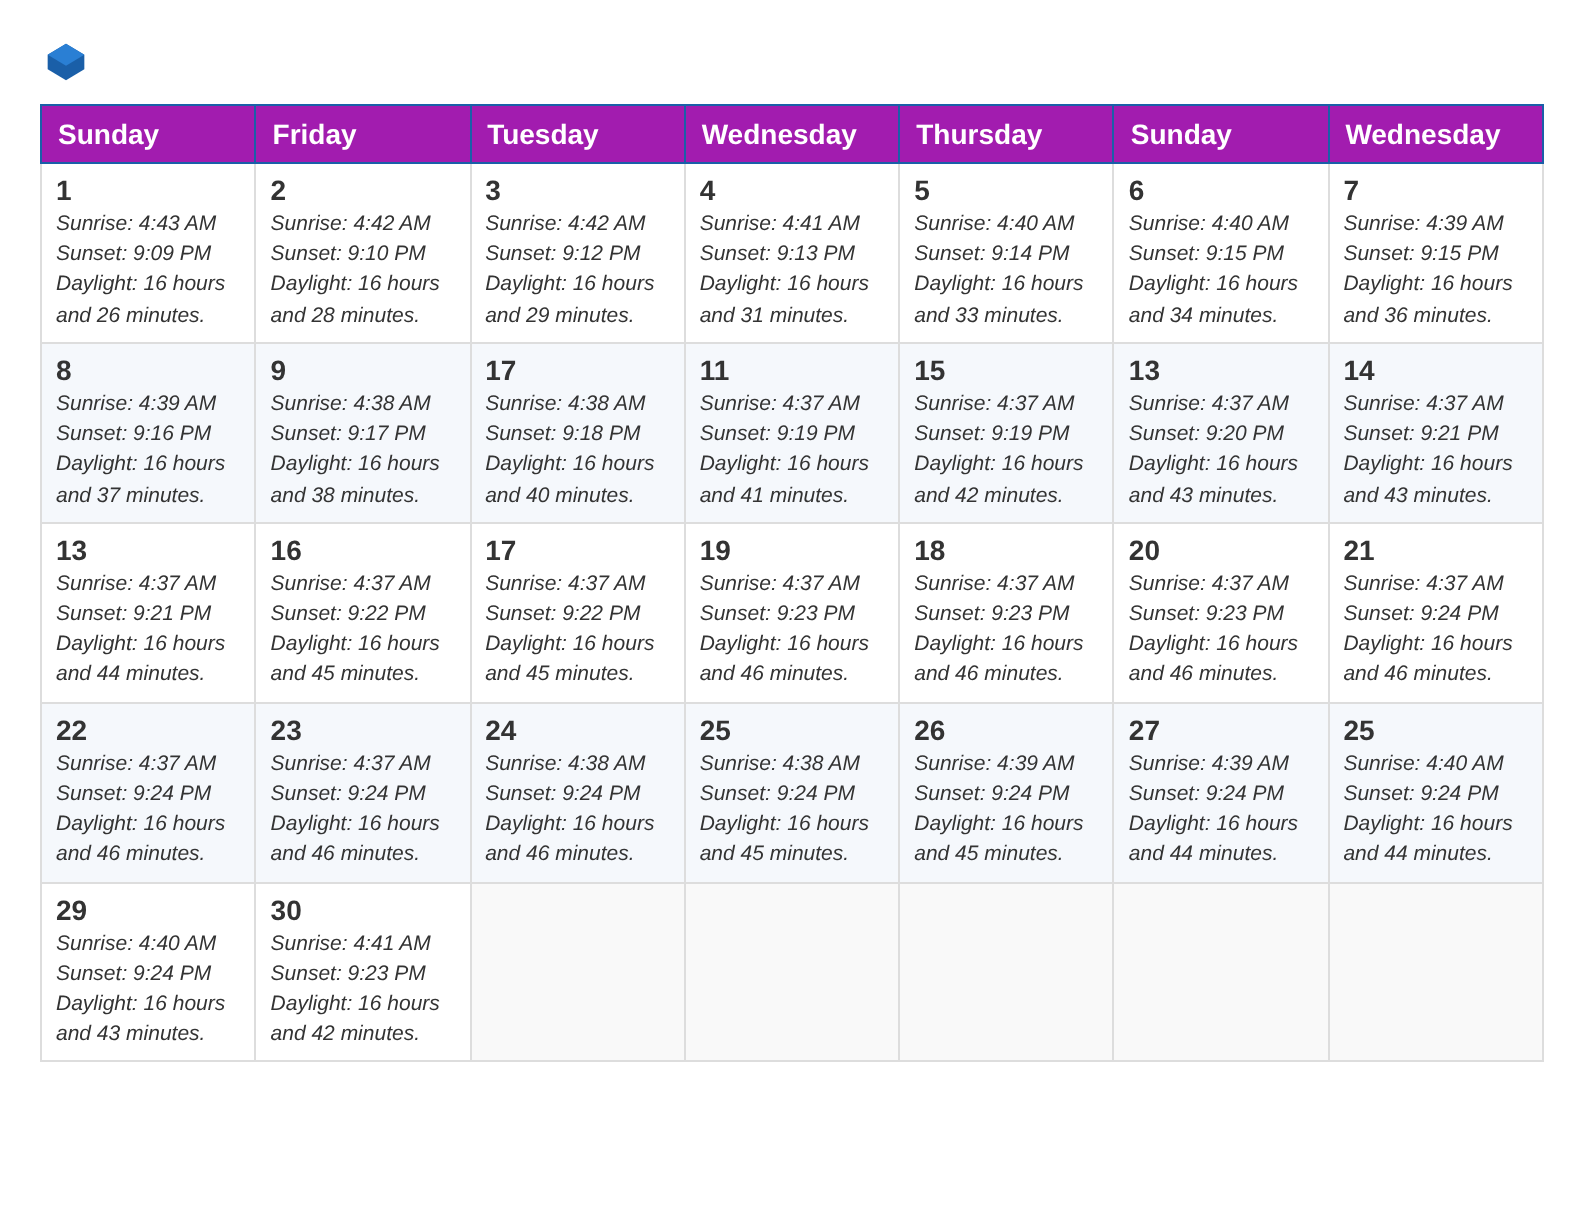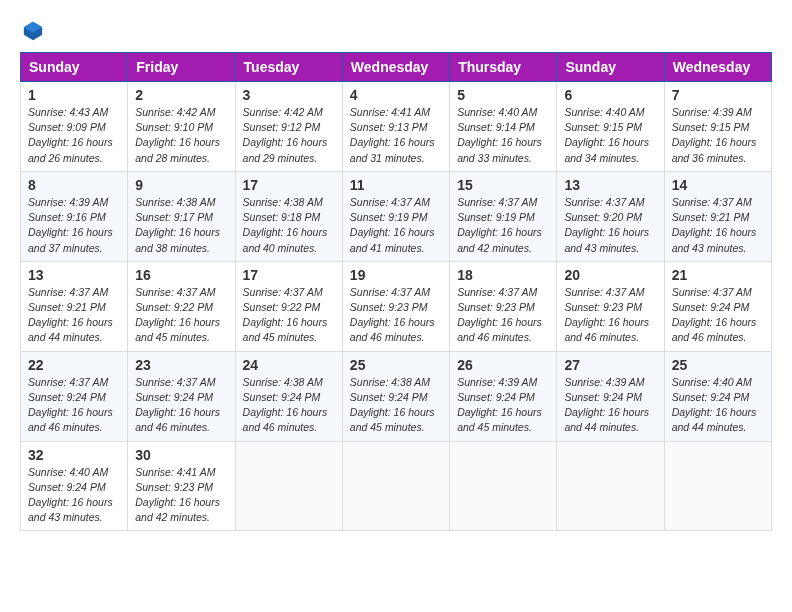--- a/index.html
+++ b/index.html
@@ -353,21 +353,21 @@
           <span class="day-number">25</span>
           <div class="day-info">
             Sunrise: 4:40 AM<br>
             Sunset: 9:24 PM<br>
             Daylight: 16 hours and 44 minutes.
           </div>
         </td>
       </tr>
       <tr>
         <td>
-          <span class="day-number">32</span>
+          <span class="day-number">29</span>
           <div class="day-info">
             Sunrise: 4:40 AM<br>
             Sunset: 9:24 PM<br>
             Daylight: 16 hours and 43 minutes.
           </div>
         </td>
         <td>
           <span class="day-number">30</span>
           <div class="day-info">
             Sunrise: 4:41 AM<br>

